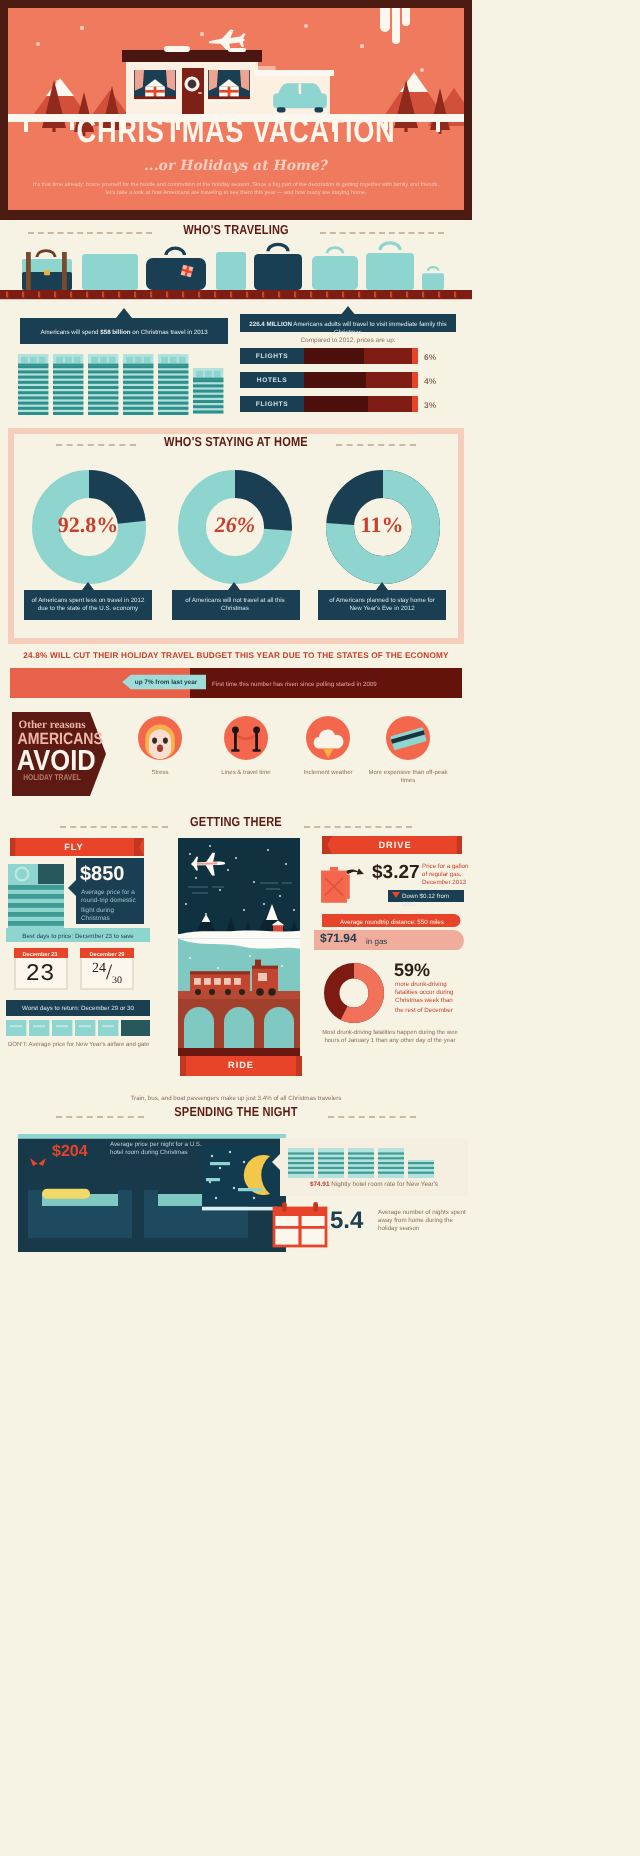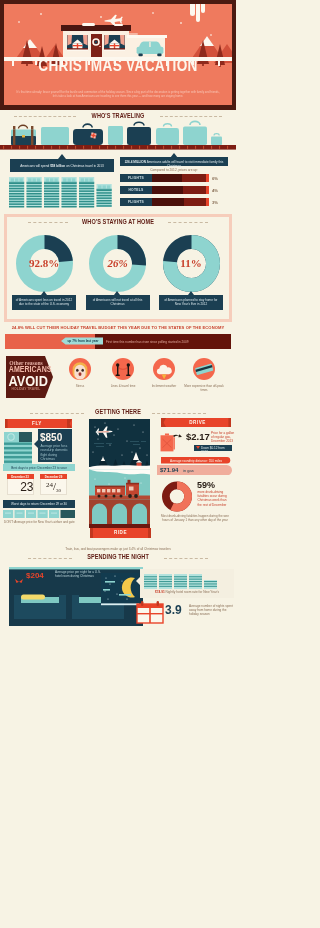--- a/index.html
+++ b/index.html
@@ -140,20 +140,21 @@
       <div class="icicle" style="left:136px;top:56px;width:2.2px;height:4.5px;"></div>
       <div class="icicle" style="left:162px;top:56px;width:2.2px;height:6px;"></div>
       <div class="icicle" style="left:188px;top:56px;width:2.2px;height:4.5px;"></div>
       <div class="icicle" style="left:214px;top:56px;width:2.2px;height:6px;"></div>
 
       <div class="icicle" style="left:186px;top:0;width:5px;height:12px;border-radius:0 0 2.5px 2.5px;"></div>
       <div class="icicle" style="left:192px;top:0;width:4px;height:18px;border-radius:0 0 2px 2px;"></div>
       <div class="icicle" style="left:197px;top:0;width:4px;height:9px;border-radius:0 0 2px 2px;"></div>
     </div>
     <div id="title">CHRISTMAS VACATION</div>
+    <div id="subtitle">...or Holidays at Home?</div>
     <div id="intro">It's that time already: brace yourself for the bustle and commotion of the holiday season. Since a big part of the decoration is getting together with family and friends, let's take a look at how Americans are traveling to see them this year — and how many are staying home.</div>
   </div>
 
   <div class="dashline" style="left:14px;top:116px;width:62px;"></div>
   <div class="dashline" style="left:160px;top:116px;width:62px;"></div>
   <div class="sechead" style="left:58px;top:112px;width:120px;color:#5e1a12;">WHO'S TRAVELING</div>
 
   <svg class="abs" style="left:0px;top:118px;" width="236" height="34" viewBox="0 0 236 34">
 
     <rect x="13" y="8" width="2.4" height="4" fill="#7a4a2e"></rect>
@@ -573,21 +574,21 @@
   <div class="abs" style="left:33.5px;top:440px;width:0;height:0;border-style:solid;border-width:4px 4.5px 4px 0;border-color:transparent #1b3f52 transparent transparent;"></div>
   <div class="abs" style="left:40px;top:432px;width:32px;text-align:left;color:#fdf6ec;font-size:10px;font-weight:bold;">$850</div>
   <div class="abs" style="left:40.5px;top:444px;width:29px;text-align:left;color:#9fc0c9;font-size:3.2px;line-height:4.3px;">Average price for a round-trip domestic flight during Christmas</div>
 
   <div class="abs" style="left:3px;top:464px;width:72px;height:7px;background:#8ed4cf;"></div>
   <div class="abs" style="left:4px;top:466px;width:70px;text-align:center;color:#1b3f52;font-size:3.1px;">Best days to price: December 23 to save</div>
 
   <div class="abs" style="left:6.5px;top:474px;width:27px;height:21px;background:#fbf7ec;border:0.6px solid #e6dfd0;box-sizing:border-box;"></div>
   <div class="abs" style="left:6.5px;top:474px;width:27px;height:5px;background:#e8442a;"></div>
   <div class="abs" style="left:6.5px;top:475.2px;width:27px;text-align:center;color:#fdf6ec;font-size:2.8px;font-weight:bold;">December 23</div>
-  <div class="abs" style="left:6.5px;top:480px;width:27px;text-align:right;color:#2b2018;font-size:12px;font-family:Liberation Sans, sans-serif;">23</div>
+  <div class="abs" style="left:6.5px;top:480px;width:27px;text-align:center;color:#2b2018;font-size:12px;font-family:Liberation Mono, monospace;">23</div>
   <div class="abs" style="left:40px;top:474px;width:27px;height:21px;background:#fbf7ec;border:0.6px solid #e6dfd0;box-sizing:border-box;"></div>
   <div class="abs" style="left:40px;top:474px;width:27px;height:5px;background:#e8442a;"></div>
   <div class="abs" style="left:40px;top:475.2px;width:27px;text-align:center;color:#fdf6ec;font-size:2.8px;font-weight:bold;">December 29</div>
   <div class="abs" style="left:40px;top:480px;width:27px;text-align:center;color:#2b2018;font-size:7px;font-family:'Liberation Serif',serif;">
     <span style="font-size:7px;vertical-align:super;">24</span><span style="font-size:11px;">/</span><span style="font-size:5px;vertical-align:sub;">30</span>
   </div>
 
   <div class="abs" style="left:3px;top:500px;width:72px;height:7.5px;background:#1b3f52;"></div>
   <div class="abs" style="left:4px;top:502.2px;width:70px;text-align:center;color:#dbe7ea;font-size:3.1px;">Worst days to return: December 29 or 30</div>
   <svg class="abs" style="left:3px;top:510px;" width="72" height="8" viewBox="0 0 72 8">
@@ -618,21 +619,21 @@
     <path d="M14 5.2 C16.6 3.6 19 3.4 21.2 4.8 L22 3.3 L24.8 6.3 L20.7 6.6 L21.2 5.4 C19.4 4.6 17.6 5.1 16 6.4 Z" fill="#2b2018"></path>
     <rect x="5.6" y="2.4" width="4.6" height="2.2" fill="#f4674c"></rect>
     <path d="M0.6 4.4 L15.2 4.4 L15.2 22.6 L0.6 22.6 Z" fill="#f4674c"></path>
     <path d="M15.2 6.6 L16.8 6.6 L16.8 20.4 L15.2 20.4 Z" fill="#f4674c"></path>
     <g stroke="#e0543c" stroke-width="1" fill="none">
       <line x1="2.8" y1="8.6" x2="13" y2="18.4"></line>
       <line x1="13" y1="8.6" x2="2.8" y2="18.4"></line>
     </g>
   </svg>
 
-  <div class="abs" style="left:186px;top:430.5px;width:26px;text-align:left;color:#2b2018;font-size:9.5px;font-weight:bold;">$2.17</div>
+  <div class="abs" style="left:186px;top:430.5px;width:26px;text-align:left;color:#2b2018;font-size:9.5px;font-weight:bold;">$3.27</div>
   <div class="abs" style="left:211px;top:430.5px;width:24px;text-align:left;color:#c8402b;font-size:3.1px;line-height:4.2px;">Price for a gallon of regular gas, December 2013</div>
   <div class="abs" style="left:194px;top:444.5px;width:38px;height:6.5px;background:#1b3f52;"></div>
   <div class="abs" style="left:196px;top:446px;width:0;height:0;border-style:solid;border-width:3.5px 2.2px 0 2.2px;border-color:#e8442a transparent transparent transparent;"></div>
   <div class="abs" style="left:201px;top:446.3px;width:30px;text-align:left;color:#dbe7ea;font-size:3.1px;">Down $0.12 from 2012</div>
 
   <svg class="abs" style="left:161px;top:457px;" width="70" height="6.5" viewBox="0 0 70 6.5">
     <path d="M0 0 L66 0 a3.25 3.25 0 0 1 0 6.5 L0 6.5 Z" fill="#e8442a"></path>
   </svg>
   <div class="abs" style="left:162px;top:458.6px;width:68px;text-align:center;color:#fdf6ec;font-size:3.1px;">Average roundtrip distance: 550 miles</div>
 
@@ -736,16 +737,16 @@
   </div>
 
   <svg class="abs" style="left:136px;top:601px;" width="28" height="23" viewBox="0 0 28 23">
     <rect x="1" y="3" width="26" height="19" fill="#fbf7ec" stroke="#e8442a" stroke-width="1.4"></rect>
     <rect x="1" y="3" width="26" height="4" fill="#e8442a"></rect>
     <rect x="13.2" y="3" width="1.6" height="19" fill="#e8442a"></rect>
     <rect x="1" y="12" width="26" height="1.4" fill="#e8442a"></rect>
     <rect x="5" y="0" width="2.4" height="5" rx="1.2" fill="#c2371f"></rect>
     <rect x="20.6" y="0" width="2.4" height="5" rx="1.2" fill="#c2371f"></rect>
   </svg>
-  <div class="abs" style="left:165px;top:603px;width:24px;text-align:left;color:#1b3f52;font-size:12px;font-weight:bold;">3.9</div>
+  <div class="abs" style="left:165px;top:603px;width:24px;text-align:left;color:#1b3f52;font-size:12px;font-weight:bold;">5.4</div>
   <div class="abs" style="left:189px;top:604px;width:44px;text-align:left;color:#8a6f57;font-size:3.1px;line-height:4.2px;">Average number of nights spent away from home during the holiday season</div>
 
 </div>
 
 </body></html>

